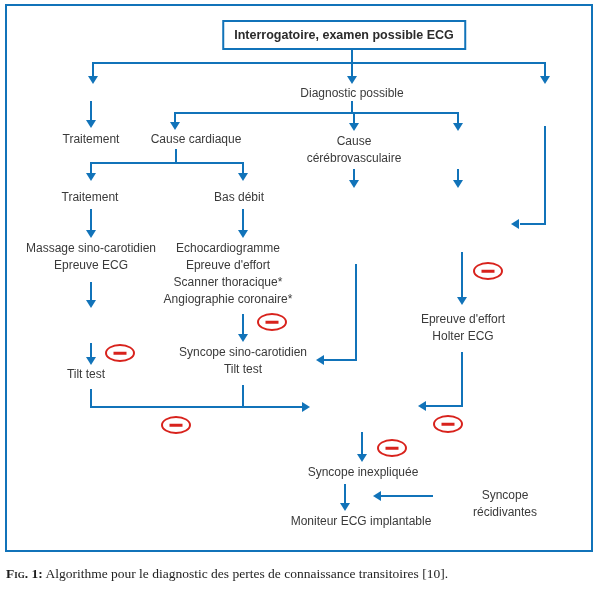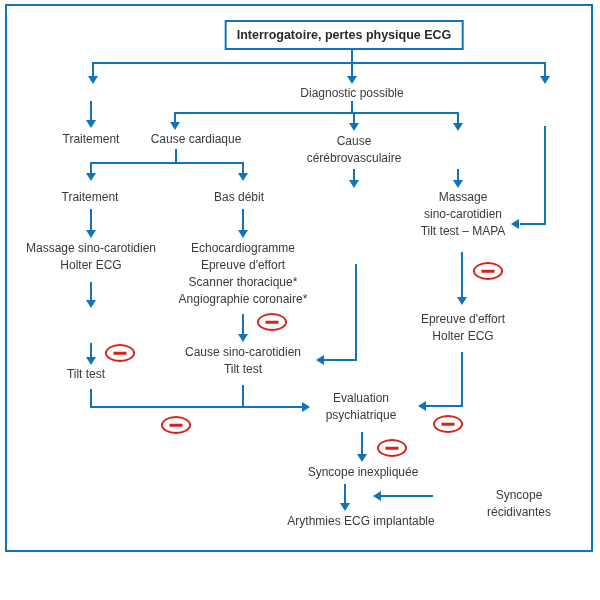--- a/index.html
+++ b/index.html
@@ -52,21 +52,21 @@
   }
   .caption .figlabel{font-weight:bold;font-variant:small-caps;}
 </style>
 </head>
 <body>
 
 <div id="canvas">
 
   <div class="frame"></div>
 
-  <div class="titlebox" style="left:344px;top:20px">Interrogatoire, pertes physique ECG</div>
+  <div class="titlebox" style="left:344px;top:20px">Interrogatoire, examen possible ECG</div>
 
   <div class="vline" style="left:351px;top:50px;height:13px"></div>
   <div class="hline" style="left:92px;top:62px;width:454px"></div>
   <div class="vline" style="left:92px;top:63px;height:13px"></div>
   <div class="ah-down" style="left:88px;top:76px"></div>
   <div class="vline" style="left:351px;top:63px;height:13px"></div>
   <div class="ah-down" style="left:347px;top:76px"></div>
   <div class="vline" style="left:544px;top:63px;height:13px"></div>
   <div class="ah-down" style="left:540px;top:76px"></div>
 
@@ -97,52 +97,49 @@
   <div class="ah-down" style="left:238px;top:173px"></div>
 
   <div class="node" style="left:90px;top:189px">Traitement</div>
   <div class="node" style="left:239px;top:189px">Bas débit</div>
 
   <div class="vline" style="left:353px;top:169px;height:11px"></div>
   <div class="ah-down" style="left:349px;top:180px"></div>
   <div class="vline" style="left:457px;top:169px;height:11px"></div>
   <div class="ah-down" style="left:453px;top:180px"></div>
 
-  <div class="node" style="left:463px;top:189px">Massage
-sino-carotidien
-Tilt test – MAPA</div>
 
   <div class="vline" style="left:544px;top:126px;height:98px"></div>
   <div class="hline" style="left:520px;top:223px;width:26px"></div>
   <div class="ah-left" style="left:511px;top:219px"></div>
 
   <div class="vline" style="left:90px;top:209px;height:21px"></div>
   <div class="ah-down" style="left:86px;top:230px"></div>
   <div class="node" style="left:91px;top:240px">Massage sino-carotidien
-Holter ECG</div>
+Epreuve ECG</div>
 
   <div class="vline" style="left:242px;top:209px;height:21px"></div>
   <div class="ah-down" style="left:238px;top:230px"></div>
-  <div class="node" style="left:243px;top:240px">Echocardiogramme
+  <div class="node" style="left:228px;top:240px">Echocardiogramme
 Epreuve d'effort
 Scanner thoracique*
 Angiographie coronaire*</div>
 
   <div class="vline" style="left:90px;top:282px;height:18px"></div>
   <div class="ah-down" style="left:86px;top:300px"></div>
 
   <div class="vline" style="left:90px;top:343px;height:14px"></div>
   <div class="ah-down" style="left:86px;top:357px"></div>
   <div class="neg" style="left:105px;top:344px"></div>
   <div class="node" style="left:86px;top:366px">Tilt test</div>
 
   <div class="vline" style="left:242px;top:314px;height:20px"></div>
   <div class="ah-down" style="left:238px;top:334px"></div>
   <div class="neg" style="left:257px;top:313px"></div>
-  <div class="node" style="left:243px;top:344px">Cause sino-carotidien
+  <div class="node" style="left:243px;top:344px">Syncope sino-carotidien
 Tilt test</div>
 
   <div class="vline" style="left:355px;top:264px;height:97px"></div>
   <div class="hline" style="left:324px;top:359px;width:33px"></div>
   <div class="ah-left" style="left:316px;top:355px"></div>
 
   <div class="vline" style="left:461px;top:252px;height:45px"></div>
   <div class="ah-down" style="left:457px;top:297px"></div>
   <div class="neg" style="left:473px;top:262px"></div>
   <div class="node" style="left:463px;top:311px">Epreuve d'effort
@@ -152,30 +149,31 @@
   <div class="vline" style="left:242px;top:385px;height:23px"></div>
   <div class="hline" style="left:90px;top:406px;width:212px"></div>
   <div class="ah-right" style="left:302px;top:402px"></div>
   <div class="neg" style="left:161px;top:416px"></div>
 
   <div class="vline" style="left:461px;top:352px;height:55px"></div>
   <div class="hline" style="left:426px;top:405px;width:37px"></div>
   <div class="ah-left" style="left:418px;top:401px"></div>
   <div class="neg" style="left:433px;top:415px"></div>
 
-  <div class="node" style="left:361px;top:390px">Evaluation
-psychiatrique</div>
 
   <div class="vline" style="left:361px;top:432px;height:22px"></div>
   <div class="ah-down" style="left:357px;top:454px"></div>
   <div class="neg" style="left:377px;top:439px"></div>
   <div class="node" style="left:363px;top:464px">Syncope inexpliquée</div>
 
   <div class="hline" style="left:381px;top:495px;width:52px"></div>
   <div class="ah-left" style="left:373px;top:491px"></div>
-  <div class="node" style="left:519px;top:487px">Syncope récidivantes</div>
+  <div class="node" style="left:505px;top:487px">Syncope récidivantes</div>
 
   <div class="vline" style="left:344px;top:484px;height:19px"></div>
   <div class="ah-down" style="left:340px;top:503px"></div>
-  <div class="node" style="left:361px;top:513px">Arythmies ECG implantable</div>
+  <div class="node" style="left:361px;top:513px">Moniteur ECG implantable</div>
 
+  <div class="caption">
+    <span class="figlabel">Fig. 1:</span><span> Algorithme pour le diagnostic des pertes de connaissance transitoires [10].</span>
+  </div>
 
 </div>
 
 </body></html>

